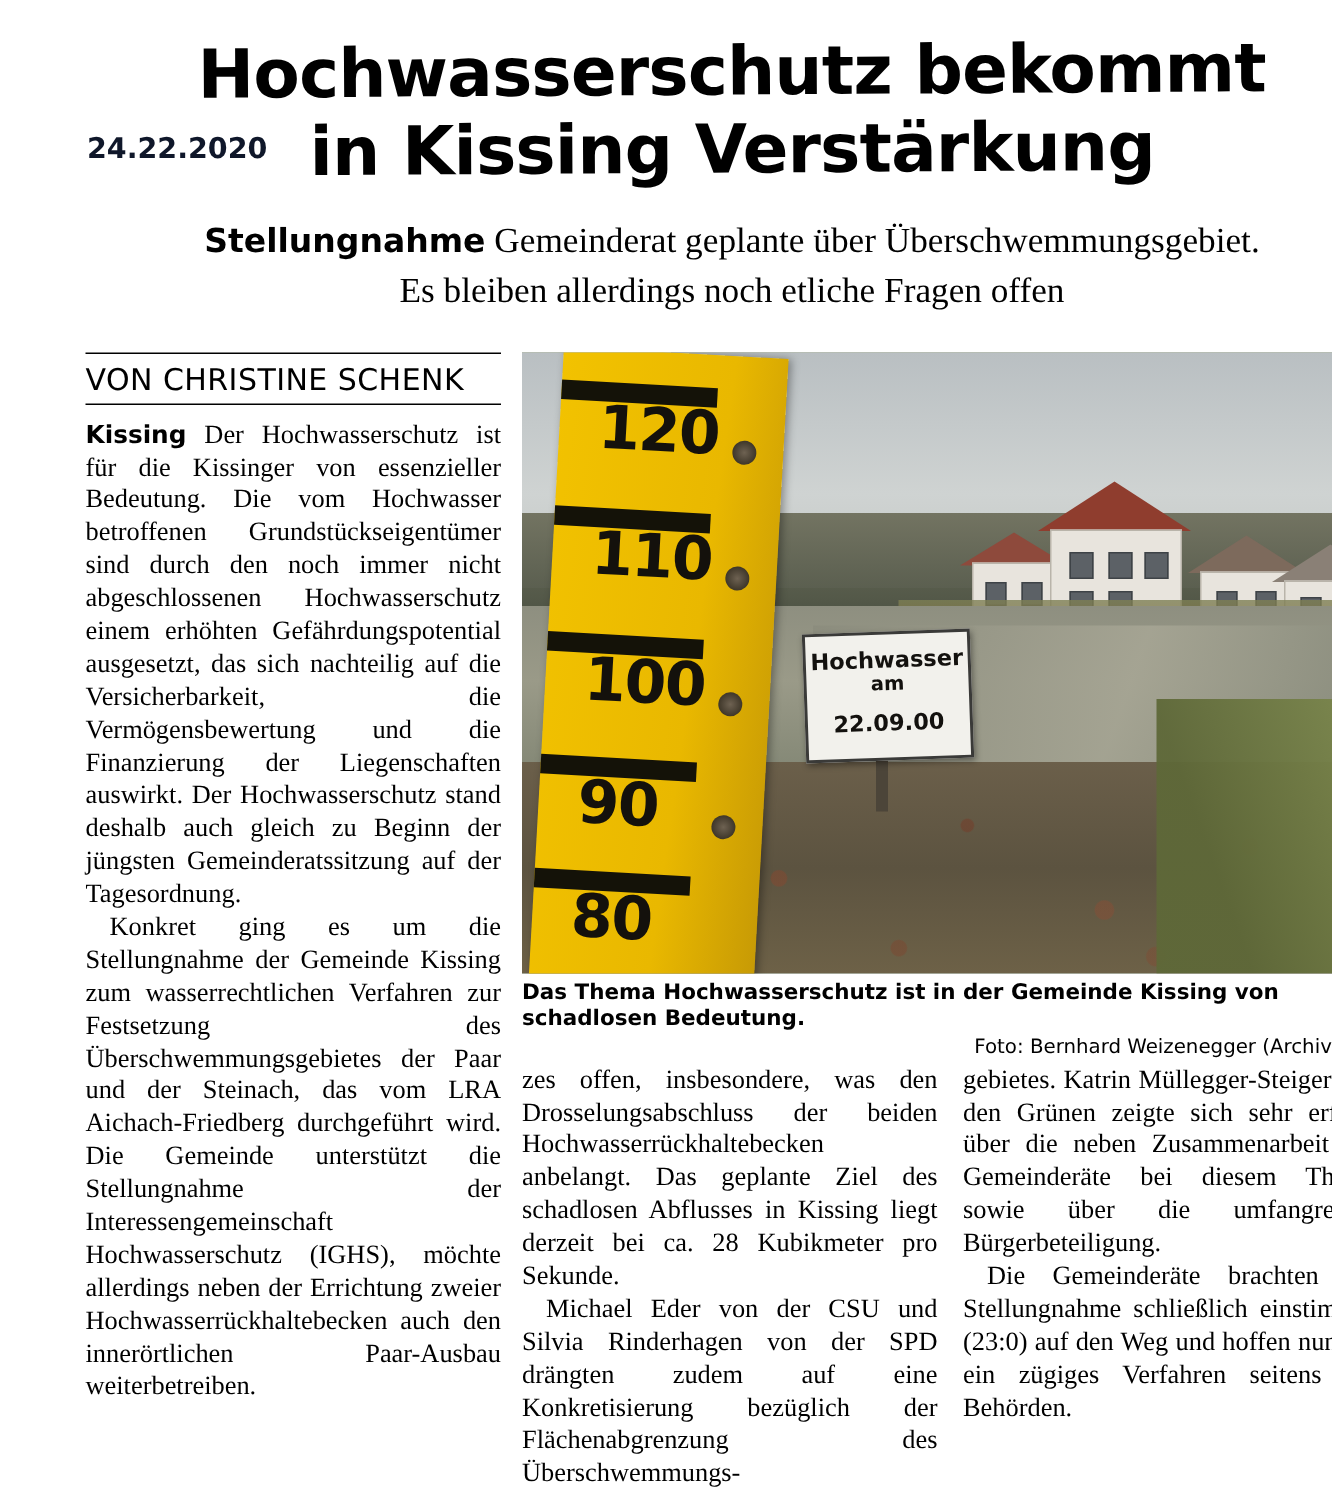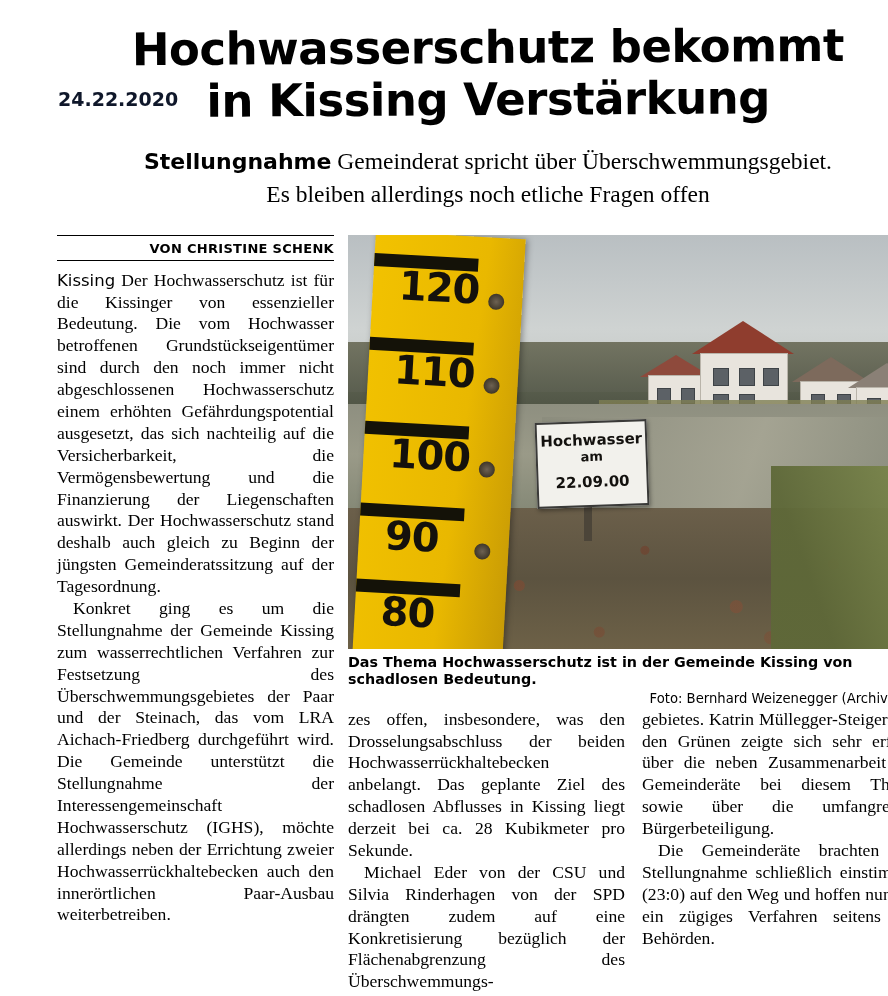--- a/index.html
+++ b/index.html
@@ -85,46 +85,45 @@
   .col-left { width: 277px; }
   .col-mid { width: 277px; }
   .col-right { width: 277px; }
 
   .byline-rule-top {
     border-top: 1.5px solid #000;
     margin-bottom: 5px;
   }
   .byline {
     font-family: "DejaVu Sans", sans-serif;
-    font-weight: bold;
-    font-size: 13px;
+    font-weight: normal;
+    font-size: 20px;
     letter-spacing: 0.3px;
     padding-bottom: 4px;
-    text-align: right;
   }
   .byline-rule-bottom {
     border-bottom: 1.5px solid #000;
     margin-bottom: 9px;
   }
 
   p.body {
     margin: 0;
     font-size: 17.6px;
     line-height: 1.245;
     text-align: justify;
     text-justify: inter-word;
     hyphens: manual;
   }
   p.body + p.body {
     text-indent: 16px;
     margin-top: 0;
   }
   .kicker {
     font-family: "DejaVu Sans", sans-serif;
-    font-weight: normal;
+    font-weight: bold;
     font-size: 16.5px;
   }
 
   
   .photo-wrap {
     position: absolute;
     left: 304px;
     top: 0;
     width: 571px;
   }
@@ -297,21 +296,21 @@
 
   <div class="headline-area">
     <h1 class="headline skew">
       <span>Hochwasserschutz bekommt</span>
       <span class="line2">in Kissing Verstärkung</span>
     </h1>
     <div class="dateline">24.22.2020</div>
   </div>
 
   <div class="subhead">
-    <span class="lead">Stellungnahme</span><span> Gemeinderat spricht über Überschwemmungsgebiet.</span>
+    <span class="lead">Stellungnahme</span><span> Gemeinderat geplante über Überschwemmungsgebiet.</span>
     <span class="sub2">Es bleiben allerdings noch etliche Fragen offen</span>
   </div>
 
   <div class="content">
 
     <div class="col col-left">
       <div class="byline-rule-top"></div>
       <div class="byline">VON CHRISTINE SCHENK</div>
       <div class="byline-rule-bottom"></div>
 

